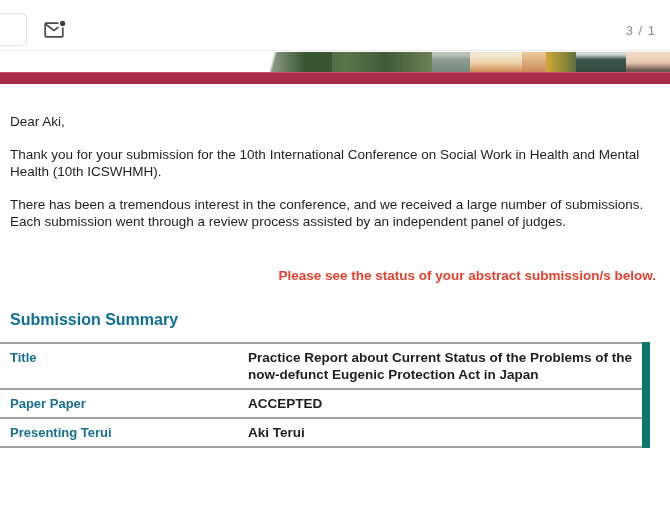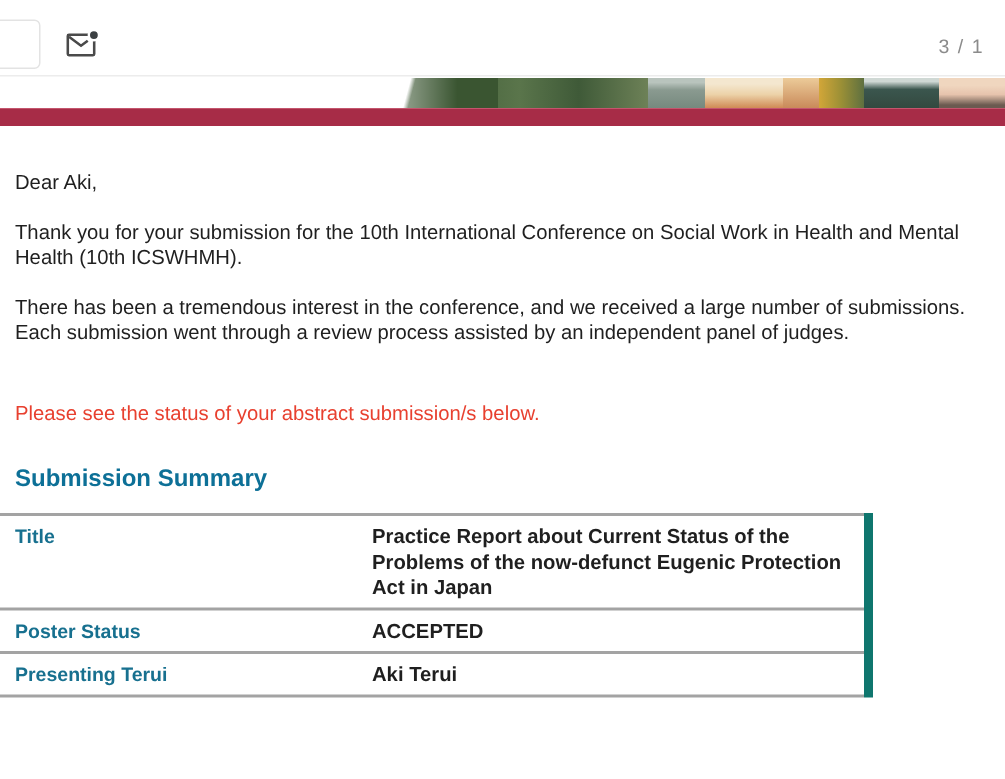--- a/index.html
+++ b/index.html
@@ -29,26 +29,26 @@
   .pink-bldg { left:626px; width:44px;  background:linear-gradient(#f0d6bf 25%,#e6c3ad 55%,#6b5a50 90%); }
   .white-fade{ position:absolute; left:0; top:0; width:100%; height:100%;
                background:linear-gradient(to right,#fff 0,#fff 224px,rgba(255,255,255,0) 305px); }
   .crimson-bar { position:absolute; left:0; top:21px; width:670px; height:12px;
                  background:linear-gradient(#c4556d 0 1px,#a72c47 1px); }
 
   
   .email-body { position:absolute; left:0; top:83px; width:670px; padding:30px 14px 12px 10px;
                 font-size:13.5px; line-height:17px; color:#1f1f1f; }
   .email-body p { margin-bottom:16px; max-width:648px; }
-  .notice { font-weight:normal; color:#e8402f; margin-top:37px; }
+  .notice { font-weight:bold; color:#e8402f; margin-top:37px;text-align:right; }
   .section-title { color:#0d7097; font-size:16px; font-weight:bold; margin:27px 0 14px 0; }
 
   
-  table.summary { border-collapse:collapse; width:582px; margin-left:-10px;
-                  border-right:6px solid #0f766e; }
+  table.summary { border-collapse:collapse; width:650px; margin-left:-10px;
+                  border-right:8px solid #0f766e; }
   table.summary tr { border-top:2px solid #a3a3a3; }
   table.summary tr:last-child { border-bottom:2px solid #a3a3a3; }
   table.summary td { padding:5px 0; vertical-align:top; line-height:17px; }
   td.lbl { width:248px; padding-left:10px !important; font-weight:bold; font-size:13px; color:#17708f; }
   td.val { font-size:13.5px; color:#1f1f1f; padding-right:8px !important;font-weight:bold; }
 </style>
 </head>
 <body>
 
 <div class="toolbar">
@@ -88,21 +88,21 @@
 
   <h2 class="section-title">Submission Summary</h2>
 
   <table class="summary">
     <tbody>
         <tr>
       <td class="lbl">Title</td>
       <td class="val">Practice Report about Current Status of the Problems of the now-defunct Eugenic Protection Act in Japan</td>
     </tr>
     <tr>
-      <td class="lbl">Poster Status</td>
+      <td class="lbl">Paper Paper</td>
       <td class="val">ACCEPTED</td>
     </tr>
     <tr>
       <td class="lbl">Presenting Terui</td>
       <td class="val">Aki Terui</td>
     </tr>
   </tbody>
     </table>
 </div>
 

